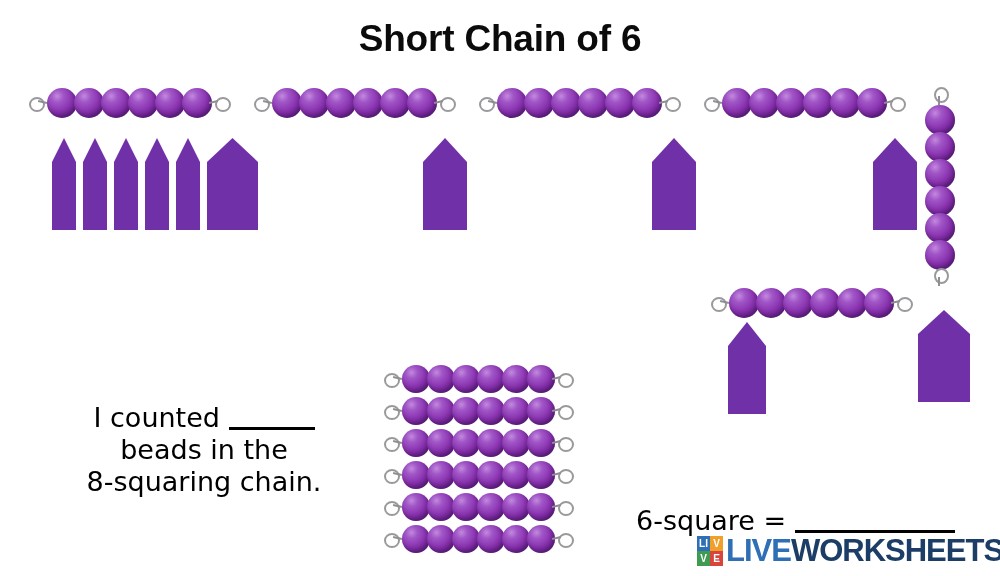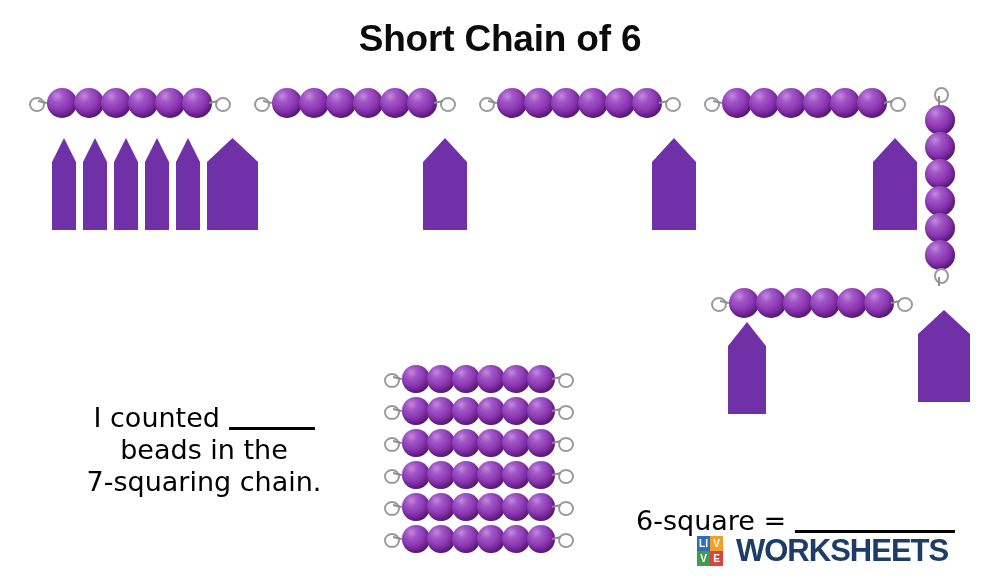--- a/index.html
+++ b/index.html
@@ -184,21 +184,21 @@
     left: 697px;
     top: 534px;
     display: flex;
     align-items: center;
     height: 34px;
   }
   #watermark .lw-tiles {
     display: grid;
     grid-template-columns: 13px 13px;
     grid-template-rows: 15px 15px;
-    margin-right: 13px;
+    margin-right: 3px;
   }
   #watermark .lw-tiles span {
     font-family: "Liberation Sans", sans-serif;
     font-weight: bold;
     font-size: 10px;
     color: #ffffff;
     display: flex;
     align-items: center;
     justify-content: center;
     line-height: 1;
@@ -367,27 +367,28 @@
       <span class="bead"></span>
       <span class="bead"></span>
       <span class="bead"></span>
       <span class="bead"></span>
       <span class="loop right"></span>
     </div>
   </div>
 
   <div id="counted-text" class="hand-text"><span>I counted </span><span class="blank"></span>
 <span>beads in the</span>
-<span>7-squaring chain.</span></div>
+<span>8-squaring chain.</span></div>
 
   <div id="square-eq" class="hand-text"><span>6-square = </span><span class="blank"></span></div>
 
   <div id="watermark">
     <div class="lw-tiles">
       <span class="tile-l">LI</span>
       <span class="tile-i">V</span>
       <span class="tile-v">V</span>
       <span class="tile-e">E</span>
     </div>
+    <span class="lw-live">LIVE</span>
       <span class="lw-worksheets">WORKSHEETS</span>
   </div>
 
 </div>
 
 </body></html>

